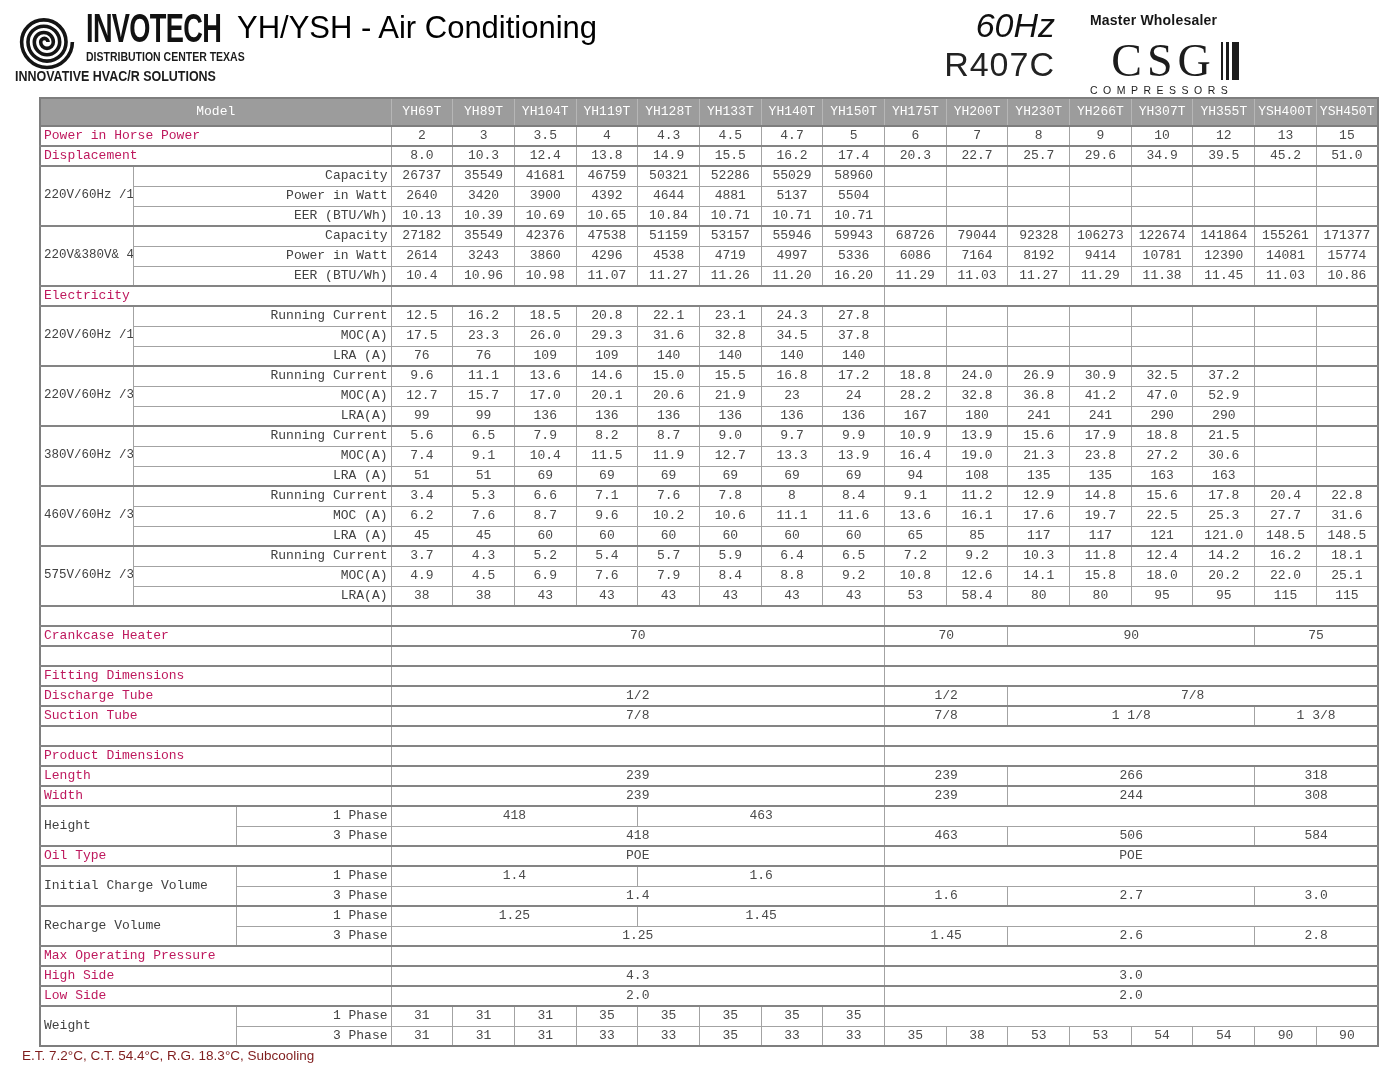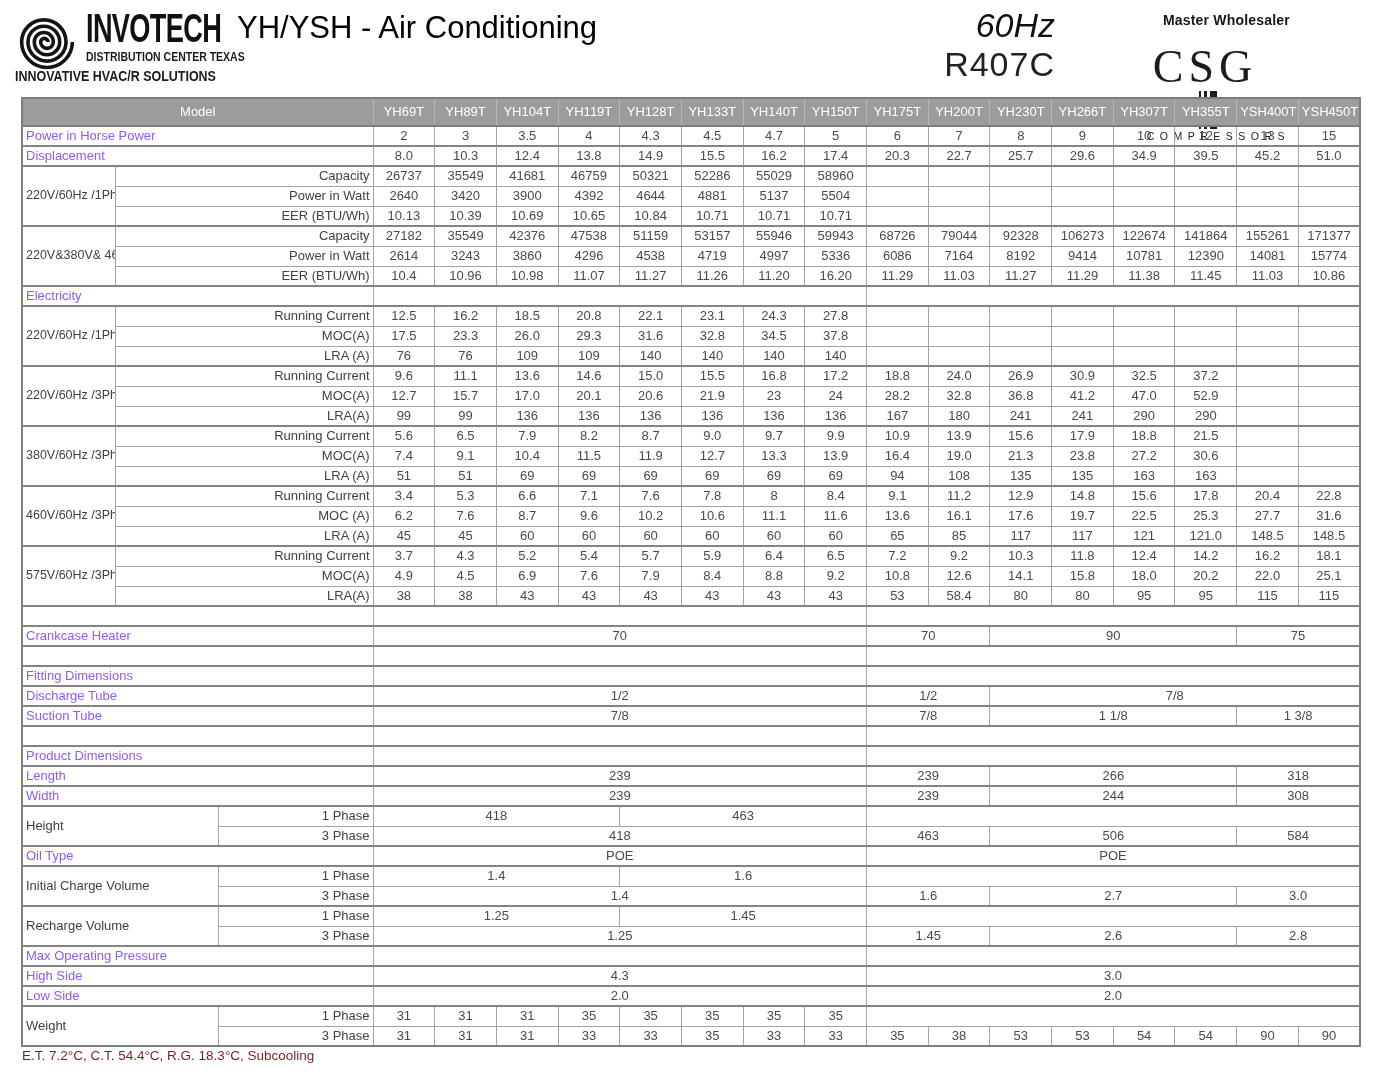--- a/index.html
+++ b/index.html
@@ -14,38 +14,38 @@
   .brand-tag1 { position:absolute; left:86px; top:50px; font-size:12.5px; font-weight:bold; color:#1b1b1b;
                 transform:scaleX(.84); transform-origin:left top; white-space:nowrap; }
   .brand-tag2 { position:absolute; left:15px; top:68px; font-size:14.5px; font-weight:bold; color:#1b1b1b;
                 transform:scaleX(.86); transform-origin:left top; white-space:nowrap; }
   .title { position:absolute; left:237px; top:10px; font-size:31px; font-weight:400; color:#000; white-space:nowrap; }
   .spec-bar { position:absolute; left:232px; top:52px; width:868px; height:30px;
               background:linear-gradient(90deg,#060606 0%,#141414 12%,#3d3d3d 32%,#7a7a7a 52%,#b9b9b9 70%,#e3e3e3 84%,#ffffff 100%); }
   .spec-bar-label { position:absolute; left:28px; top:6px; color:#fff; font-weight:bold; font-size:15px; letter-spacing:.2px; }
   .freq { position:absolute; left:955px; top:6px; width:100px; text-align:right; font-size:34px; font-style:italic; color:#101010; }
   .refrig { position:absolute; left:940px; top:45px; width:115px; text-align:right; font-size:34px; color:#222; letter-spacing:1px; }
-  .csg { position:absolute; left:1120px; top:12px; width:170px; text-align:right; color:#161616; }
+  .csg { position:absolute; left:1090px; top:12px; width:170px; text-align:left; color:#161616; }
   .csg-top { font-size:14px; font-weight:bold; letter-spacing:.2px; }
-  .csg-mid { margin-top:16px; display:flex; align-items:center; justify-content:center;flex-direction:column; }
+  .csg-mid { margin-top:10px; display:flex; align-items:center; justify-content:center; }
   .csg-name { font-family:"Liberation Serif", serif; font-size:46px; line-height:46px; letter-spacing:5px; color:#1c1c1c; }
   .csg-bars { display:flex; align-items:center; height:40px; margin-left:2px; }
   .csg-bars i { display:block; height:38px; background:#1c1c1c; margin-left:3px; }
   .csg-bars i:nth-child(1){ width:2px; } .csg-bars i:nth-child(2){ width:3px; } .csg-bars i:nth-child(3){ width:7px; }
   .csg-bot { font-size:10.5px; letter-spacing:5.5px; margin-top:0px; color:#1c1c1c; }
 
   
-  .tbl-wrap { position:absolute; left:21px; top:97px; }
+  .tbl-wrap { position:absolute; left:39px; top:97px;font-family:Liberation Mono, monospace; }
   table.spec { border-collapse:collapse; table-layout:fixed; width:1338px; font-size:13px; color:#454545; border:2px solid #7e7e7e; }
   table.spec th, table.spec td { border:1px solid #a3a3a3; height:20px; padding:0 3px; line-height:1.05;
                                  overflow:hidden; white-space:nowrap; }
   table.spec thead th { background:#9c9c9c; color:#fff; font-weight:400; font-size:13px; text-align:center;
                         border:1px solid #b6b6b6; border-bottom:2px solid #7e7e7e; height:28px; }
   tr.sec td { border-top:2px solid #848484; }
-  td.lbl  { text-align:left; padding-left:7px; color:#8b5cf6; }
+  td.lbl  { text-align:left; padding-left:7px; color:#be185d; }
   td.grp  { text-align:center; white-space:pre-line; font-size:12.5px; line-height:1.15; color:#414141;margin-top:23px; }
   td.grp2 { text-align:left; padding-left:7px; color:#414141; }
   td.sub  { text-align:right; padding-left:10px; color:#414141; }
   td.dat  { text-align:center; color:#4a4a4a; }
 
   
   .footnote { position:absolute; left:22px; top:1048px; font-size:13.5px; color:#7f1d1d; }
 </style>
 </head>
 <body>

